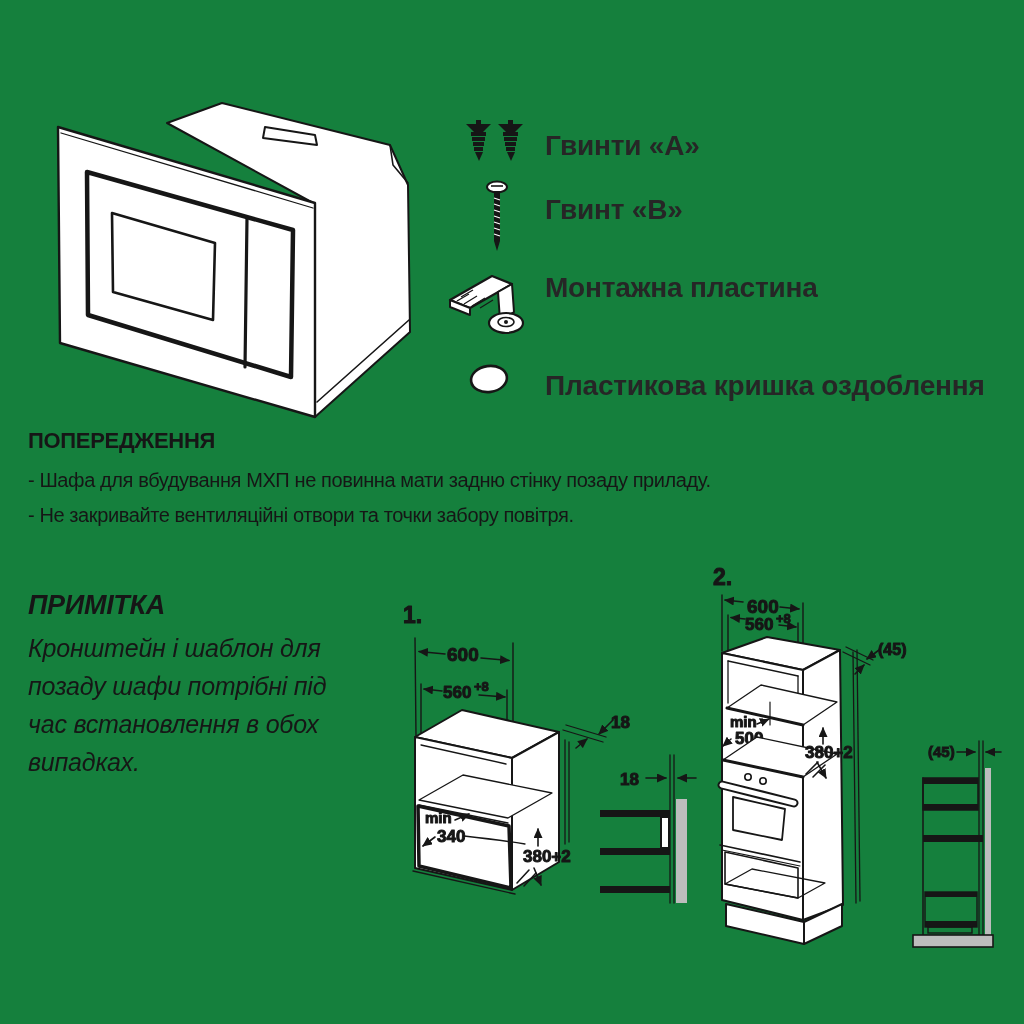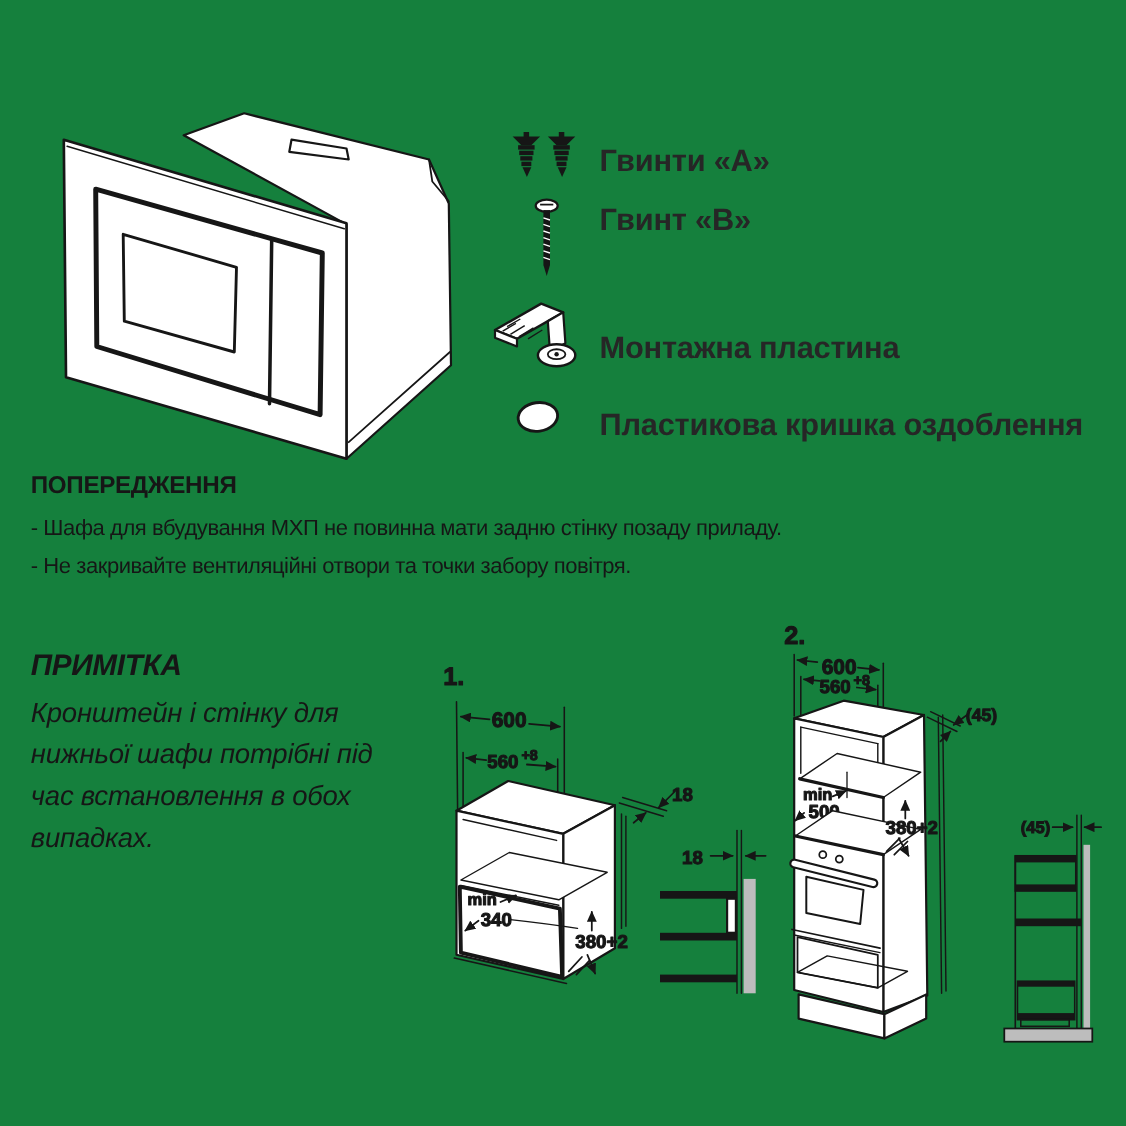--- a/index.html
+++ b/index.html
@@ -90,33 +90,33 @@
     <ellipse cx="58" cy="53" rx="17" ry="10" fill="#ffffff" stroke-width="2.2"></ellipse>
     <ellipse cx="58" cy="52" rx="8" ry="4.5" stroke-width="1.6"></ellipse>
     <circle cx="58" cy="52" r="2" fill="#161616" stroke="none"></circle>
   </svg>
 
   <svg style="left:466px;top:360px" width="48" height="40" viewBox="0 0 48 40">
     <ellipse cx="23" cy="19" rx="18" ry="13" fill="#ffffff" stroke="#161616" stroke-width="2.6" transform="rotate(-8 23 19)"></ellipse>
   </svg>
 
   <div class="part-label" style="top:130px">Гвинти «А»</div>
-  <div class="part-label" style="top:184px">Гвинт «В»</div>
-  <div class="part-label" style="top:300px">Монтажна пластина</div>
+  <div class="part-label" style="top:194px">Гвинт «В»</div>
+  <div class="part-label" style="top:272px">Монтажна пластина</div>
   <div class="part-label" style="top:370px">Пластикова кришка оздоблення</div>
 
   <div class="warn">
     <div class="warn-title">ПОПЕРЕДЖЕННЯ</div>
     <div class="warn-line">- Шафа для вбудування МХП не повинна мати задню стінку позаду приладу.</div>
     <div class="warn-line">- Не закривайте вентиляційні отвори та точки забору повітря.</div>
   </div>
 
   <div class="note">
     <div class="note-title">ПРИМІТКА</div>
-    <div class="note-text">Кронштейн і стінку для нижньої шафи потрібні під час встановлення в обох випадках.</div>
+    <div class="note-text">Кронштейн і шаблон для позаду шафи потрібні під час встановлення в обох випадках.</div>
   </div>
 
   <svg style="left:395px;top:590px" width="245" height="315" viewBox="0 0 245 315" fill="none" stroke="#161616" stroke-linejoin="round" stroke-linecap="round">
     <defs>
       <marker id="ar1" markerWidth="10" markerHeight="9" refX="9" refY="4.5" orient="auto" markerUnits="userSpaceOnUse">
           <path d="M0,0 L10,4.5 L0,9 z" fill="#161616" stroke="none"></path>
         </marker>
     </defs>
     <text x="8" y="33" font-size="23">1.</text>
 

